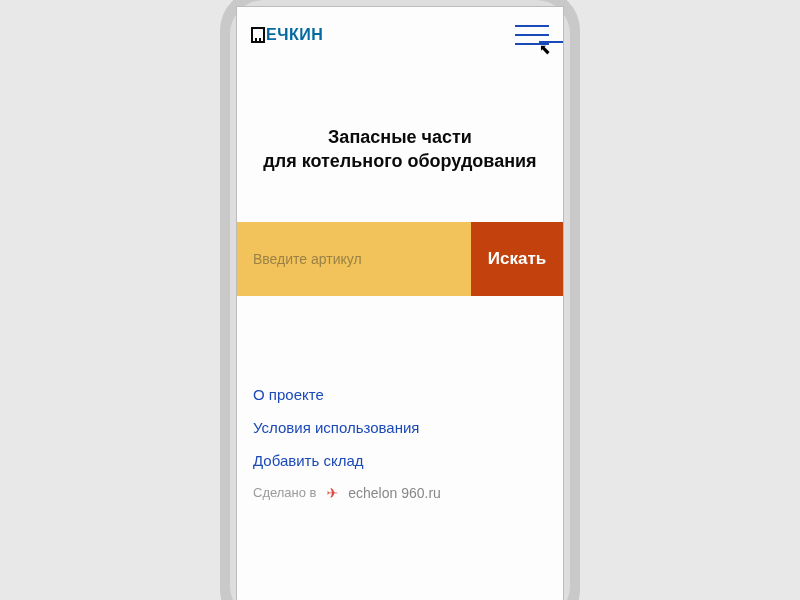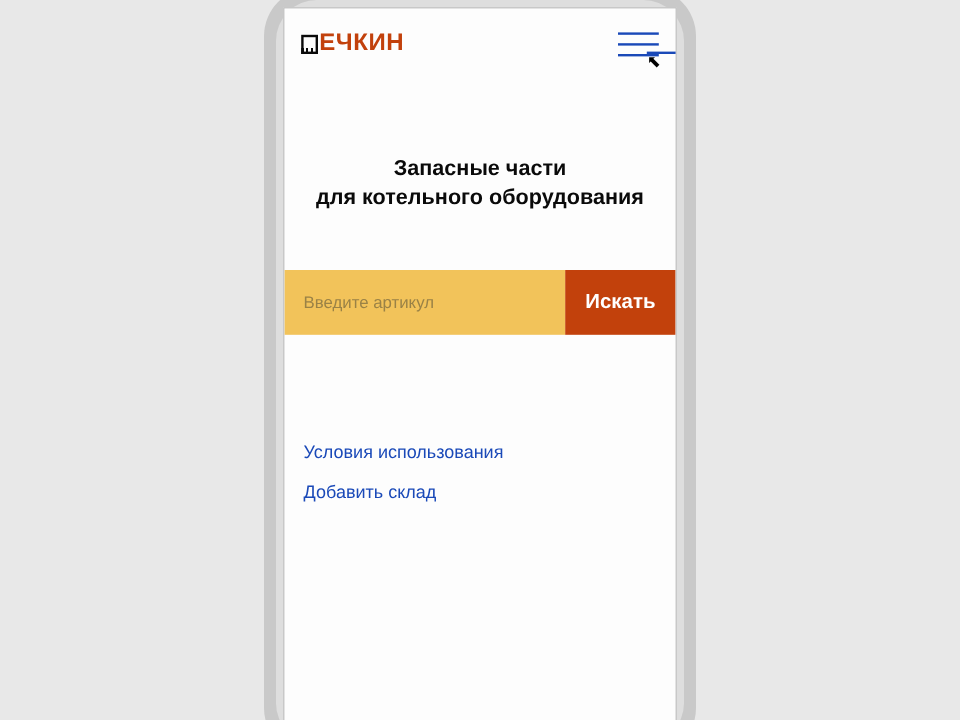--- a/index.html
+++ b/index.html
@@ -58,23 +58,23 @@
     content: "";
     position: absolute;
     bottom: -2px;
     left: -2px;
     right: -2px;
     height: 5px;
     background: repeating-linear-gradient(90deg,#0a0a0a 0 2px, transparent 2px 4px);
   }
   .logo-text {
     font-weight: 900;
-    font-size: 20px;
+    font-size: 16px;
     letter-spacing: 0.5px;
-    color: #c2410c;
+    color: #0369a1;
   }
   .hamburger {
     width: 34px;
     height: 20px;
     display: flex;
     flex-direction: column;
     justify-content: space-between;
     cursor: pointer;
     position: relative;
   }
@@ -98,21 +98,21 @@
   }
   .hero-line {
     font-size: 18px;
     font-weight: 800;
     color: #0a0a0a;
     line-height: 1.35;
   }
   .search-bar {
     display: flex;
     width: 100%;
-    height: 54px;
+    height: 74px;
   }
   .search-input {
     flex: 1;
     background: #f2c35a;
     border: none;
     padding: 0 16px;
     font-size: 14px;
     color: #7a6a3a;
     outline: none;
   }
@@ -178,19 +178,25 @@
         <div class="hero-line">Запасные части</div>
         <div class="hero-line">для котельного оборудования</div>
       </div>
 
       <div class="search-bar">
         <input class="search-input" type="text" placeholder="Введите артикул" style="">
         <button class="search-btn">Искать</button>
       </div>
 
       <div class="footer">
+        <a class="footer-link">О проекте</a>
         <a class="footer-link">Условия использования</a>
         <a class="footer-link">Добавить склад</a>
+        <div class="madein">
+          <span>Сделано в</span>
+          <span class="madein-icon">✈</span>
+          <span class="madein-brand">echelon 960.ru</span>
+        </div>
       </div>
 
     </div>
   </div>
 </div>
 
 </body></html>

